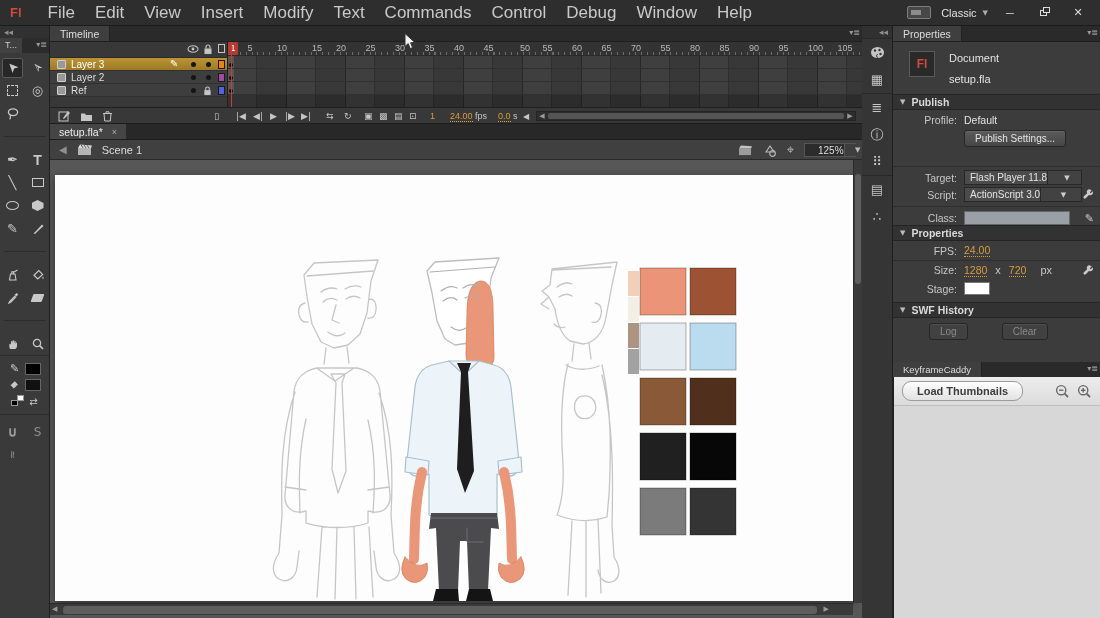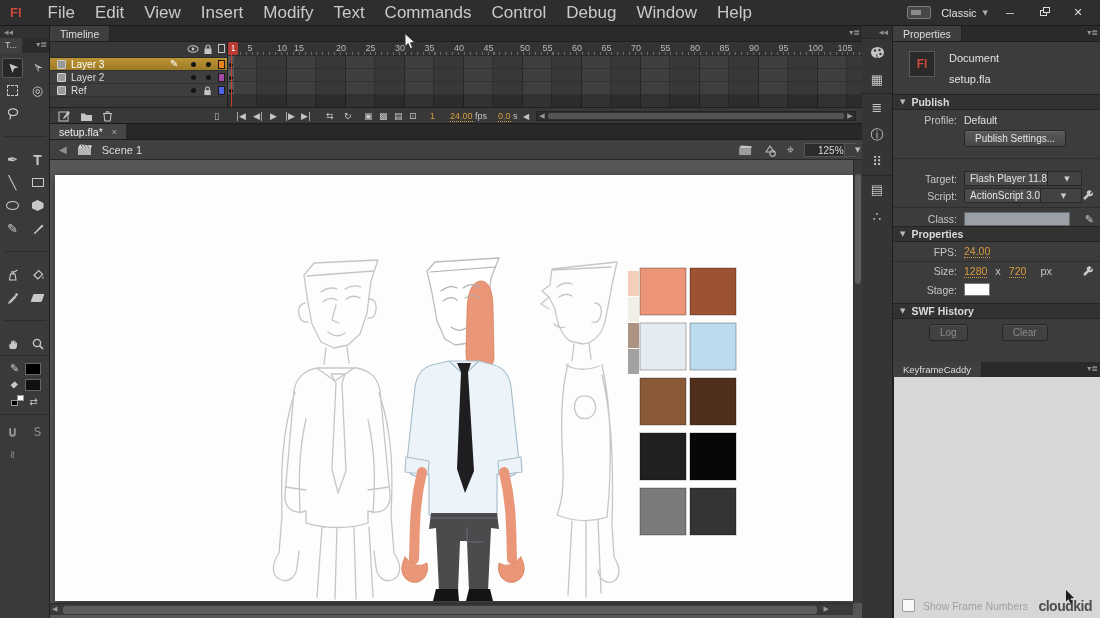--- a/index.html
+++ b/index.html
@@ -332,21 +332,21 @@
             </span>
           <span class="chip" style="background: rgb(79, 99, 224);"></span>
         </div>
       </div>
       <div class="frames">
         <div class="ruler" id="ruler">
             <div class="ruler-ticks"></div>
             <span class="rn cur">1</span>
             <span class="rn" style="left: 19.6px;">5</span>
             <span class="rn" style="left: 49.1px;">10</span>
-            <span class="rn" style="left: 66px;">15</span>
+            <span class="rn" style="left: 84px;">15</span>
             <span class="rn" style="left: 108.1px;">20</span>
             <span class="rn" style="left: 137.6px;">25</span>
             <span class="rn" style="left: 167.1px;">30</span>
             <span class="rn" style="left: 196.6px;">35</span>
             <span class="rn" style="left: 226.1px;">40</span>
             <span class="rn" style="left: 255.6px;">45</span>
             <span class="rn" style="left: 285.1px; padding-left: 7px;">50</span>
             <span class="rn" style="left: 314.6px;">55</span>
             <span class="rn" style="left: 344.1px;">60</span>
             <span class="rn" style="left: 373.6px;">65</span>
@@ -551,21 +551,21 @@
           <span class="tri ico">▼</span>
           <span>Publish</span>
         </div>
       <div class="prow">
           <span class="plabel">Profile:</span>
           <span style="color:#e2e2e2;font-size:10.5px">Default</span>
         </div>
       <div class="prow" style="padding-left:71px">
           <button class="pbtn">Publish Settings...</button>
         </div>
-      <div class="prow" style="border-top:1px solid #2e2e2e;margin-top:10px;padding-top:12px">
+      <div class="prow" style="border-top:1px solid #2e2e2e;margin-top:18px;padding-top:3px">
           <span class="plabel">Target:</span>
           <span class="dropdown">
             <span>Flash Player 11.8</span>
             <span class="dd ico">▼</span>
           </span>
         </div>
       <div class="prow">
           <span class="plabel">Script:</span>
           <span class="dropdown">
             <span>ActionScript 3.0</span>
@@ -615,27 +615,38 @@
           <button class="pbtn dim">Clear</button>
         </div>
     </div>
 
     <div class="kfc">
       <div class="ptabs">
           <span class="tab" style="font-size:9.5px">KeyframeCaddy</span>
           <span class="pmenu ico">▾≣</span>
         </div>
       <div class="kbody">
-        <div class="kbottom">
-          <span class="chk"></span>
-          <span class="kfn">Show Frame Numbers</span>
-          <span class="brand">cloudkid</span>
-          <svg class="cursor" style="right:24px;bottom:14px" width="11" height="14" viewBox="0 0 11 14">
-              <path d="M1,0 L9,8 L5.4,8.4 L7.4,12.6 L5.6,13.4 L3.6,9.2 L1,11.4 Z" fill="#1c1c1c"></path>
-            </svg>
+        <div class="ktool">
+          <button class="loadbtn">Load Thumbnails</button>
+          <span class="mags">
+            <span>
+                <svg width="15" height="15" viewBox="0 0 15 15">
+                  <circle cx="6.2" cy="6.2" r="4.6" fill="none" stroke="#6a6a6a" stroke-width="1.4"></circle>
+                  <path d="M9.6,9.6 L13,13" stroke="#6a6a6a" stroke-width="1.8"></path>
+                  <path d="M4,6.2 L8.4,6.2" stroke="#6a6a6a" stroke-width="1.4"></path>
+                </svg>
+              </span>
+            <span>
+                <svg width="15" height="15" viewBox="0 0 15 15">
+                  <circle cx="6.2" cy="6.2" r="4.6" fill="none" stroke="#6a6a6a" stroke-width="1.4"></circle>
+                  <path d="M9.6,9.6 L13,13" stroke="#6a6a6a" stroke-width="1.8"></path>
+                  <path d="M4,6.2 L8.4,6.2 M6.2,4 L6.2,8.4" stroke="#6a6a6a" stroke-width="1.4"></path>
+                </svg>
+              </span>
+          </span>
         </div>
       </div>
     </div>
   </div>
 
   <svg class="cursor" style="left:404px;top:33px" width="13" height="17" viewBox="0 0 13 17">
       <path d="M1,0.5 L1,13.5 L4.2,10.6 L6.2,15.6 L8.6,14.6 L6.6,9.8 L10.8,9.4 Z" fill="#f2f2f2" stroke="#333" stroke-width="1"></path>
     </svg>
 
 </div>

